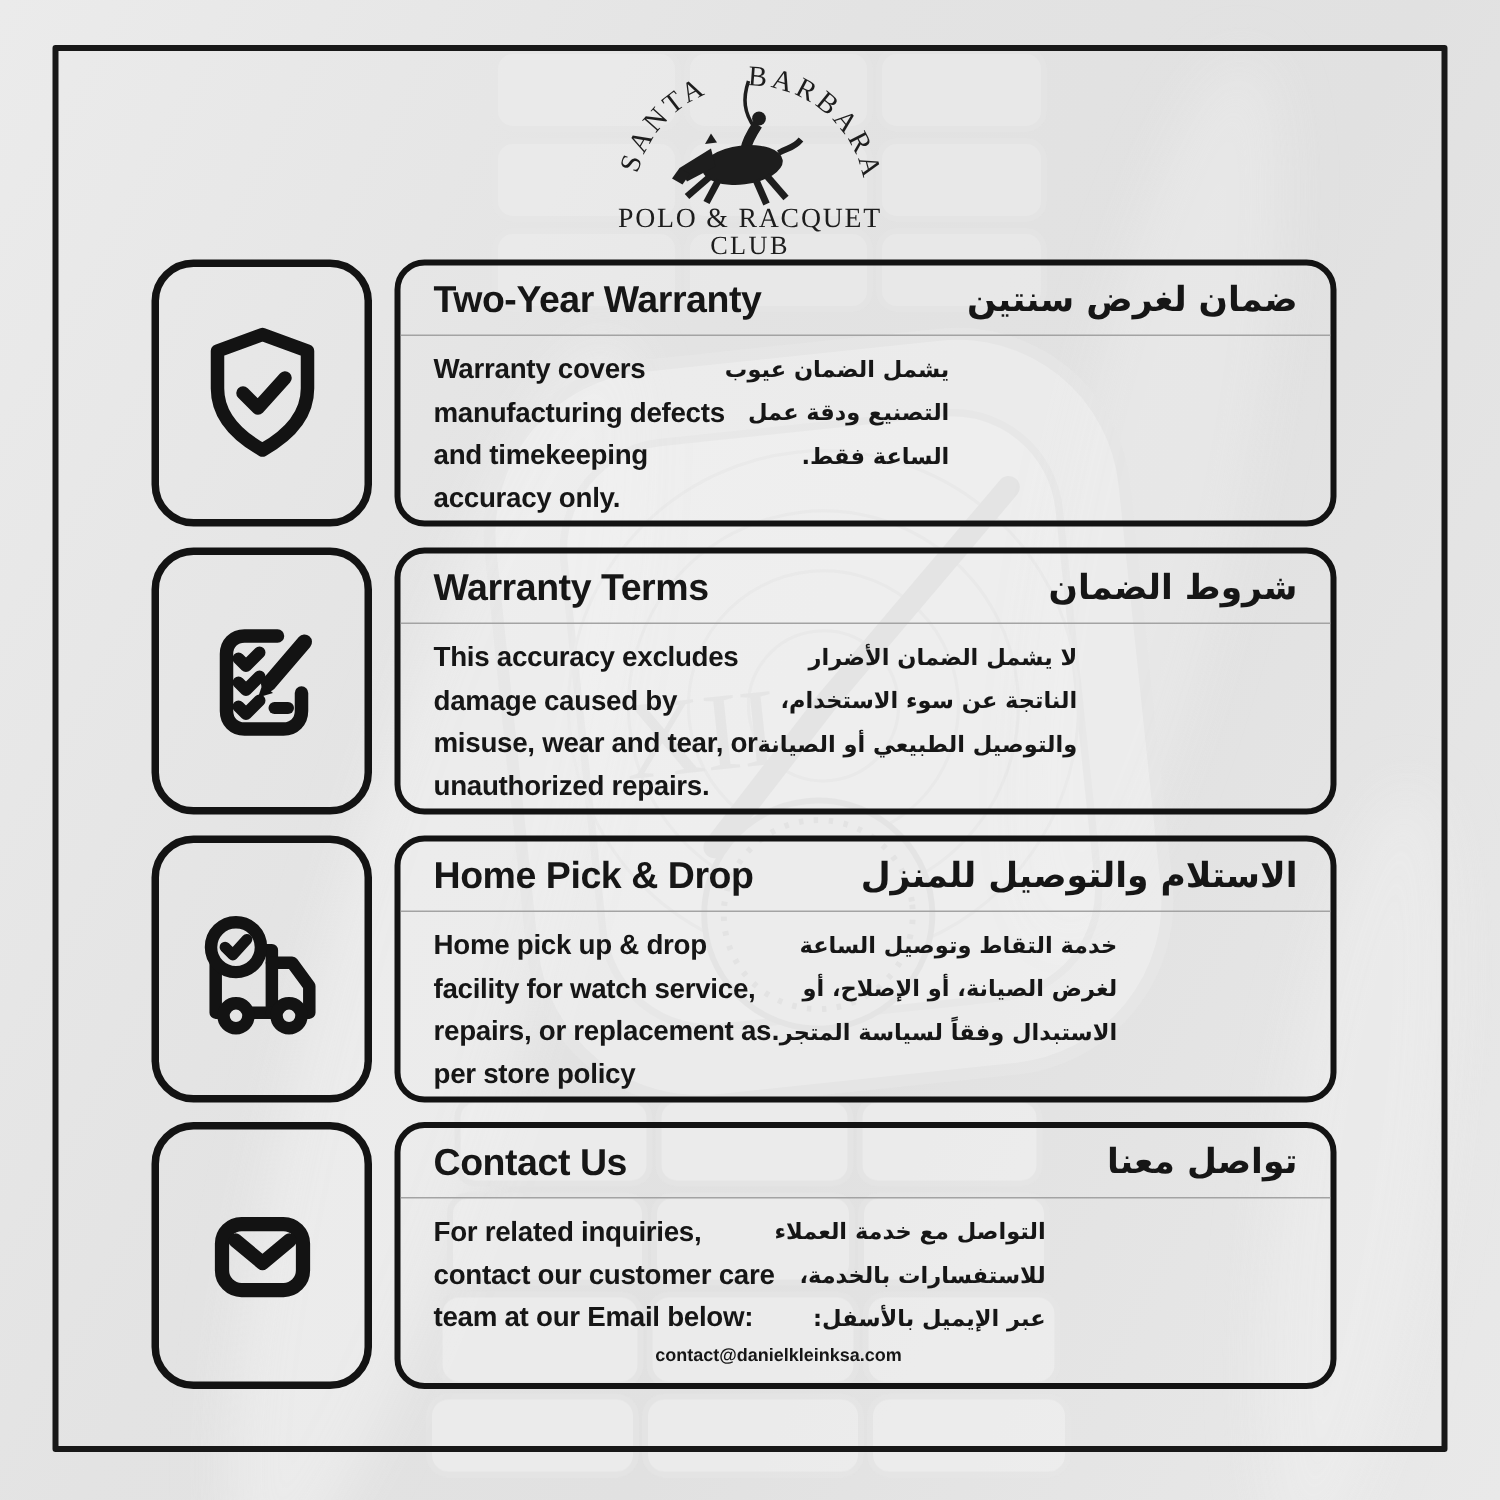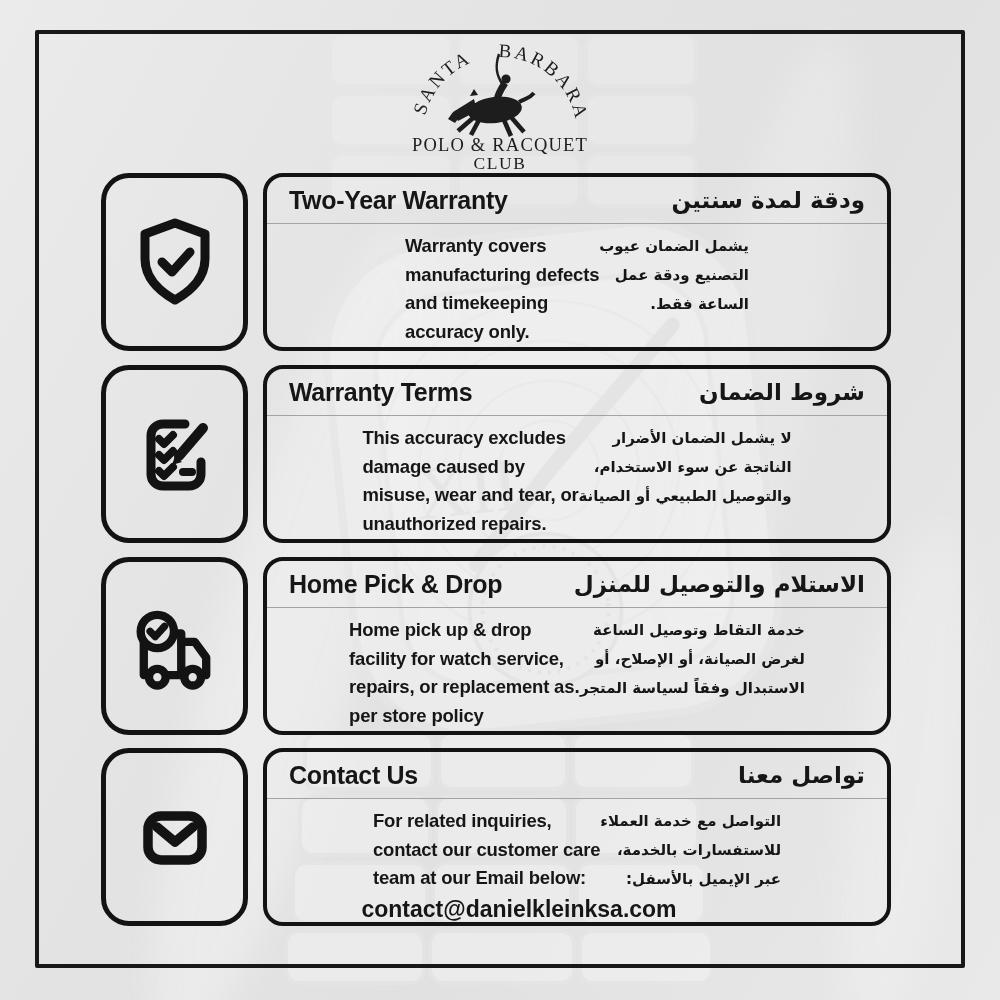--- a/index.html
+++ b/index.html
@@ -24,25 +24,25 @@
     position:absolute;left:263px;top:0;width:628px;height:178px;
     border:4px solid #131313;border-radius:20px;box-sizing:border-box;
     overflow:hidden;
   }
   .card-header{
     height:46px;border-bottom:1px solid #a3a3a3;
     display:flex;align-items:center;justify-content:space-between;padding:0 22px;
   }
   .title-en{font-weight:700;font-size:25px;letter-spacing:-.3px;white-space:nowrap;}
   .title-ar{font-family:"DejaVu Sans",sans-serif;font-weight:700;font-size:23px;direction:rtl;white-space:nowrap;}
-  .card-body{display:flex;justify-content:center;padding:8px 22px 0 22px;}
+  .card-body{display:flex;justify-content:flex-start;padding:8px 22px 0 22px;}
   .col-en{font-weight:700;font-size:18.5px;line-height:28.5px;letter-spacing:-.2px;}
   .col-ar{font-family:"DejaVu Sans",sans-serif;font-weight:700;font-size:15px;line-height:29px;direction:rtl;text-align:right;}
   .email-line{
-    text-align:center;font-weight:700;font-size:23px;margin-top:2px;
+    text-align:center;font-weight:700;font-size:12px;margin-top:2px;
     transform:translateX(-58px);
   }
   .ic{stroke:#131313;fill:none;stroke-linecap:round;stroke-linejoin:round;}
 </style>
 </head>
 <body>
 
 <svg class="watermark" width="1000" height="1000" viewBox="0 0 1000 1000">
   <defs>
       <filter id="soft">
@@ -140,21 +140,21 @@
 <div class="section" style="top:173px">
   <div class="icon-box">
     <svg width="100" height="100" viewBox="0 0 100 100">
       <path class="ic" stroke-width="9" d="M50 11 L80 22 V47 C80 66 66 79 50 88 C34 79 20 66 20 47 V22 Z"></path>
       <path class="ic" stroke-width="9" d="M37 50 l10 10 l18 -20"></path>
     </svg>
   </div>
   <div class="content-box">
     <div class="card-header">
       <div class="title-en">Two-Year Warranty</div>
-      <div class="title-ar">ودقة لمدة سنتين</div>
+      <div class="title-ar">ضمان لغرض سنتين</div>
     </div>
     <div class="card-body">
       <div class="col-en">
         <div>Warranty covers</div>
         <div>manufacturing defects</div>
         <div>and timekeeping</div>
         <div>accuracy only.</div>
       </div>
       <div class="col-ar">
         <div>يشمل الضمان عيوب</div>

